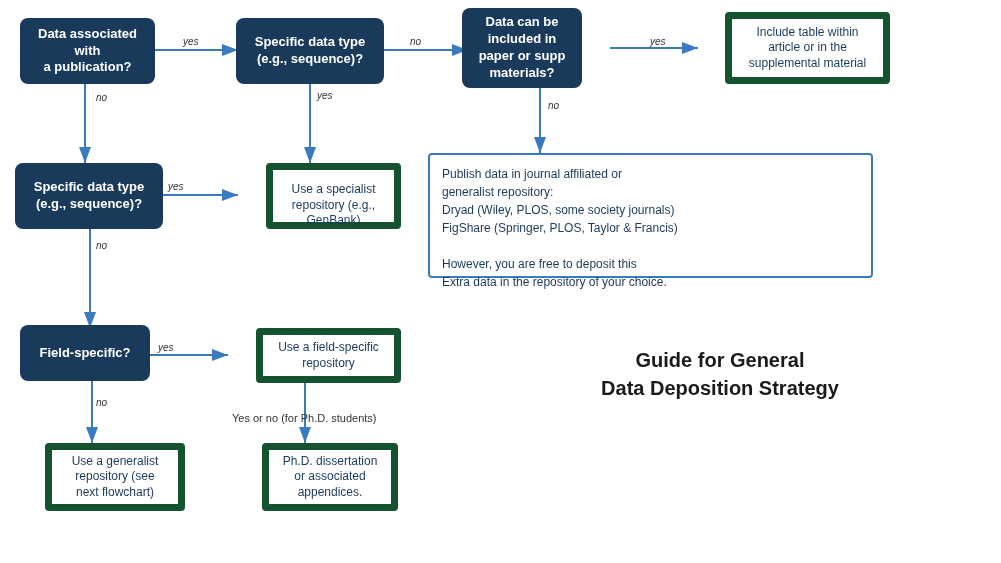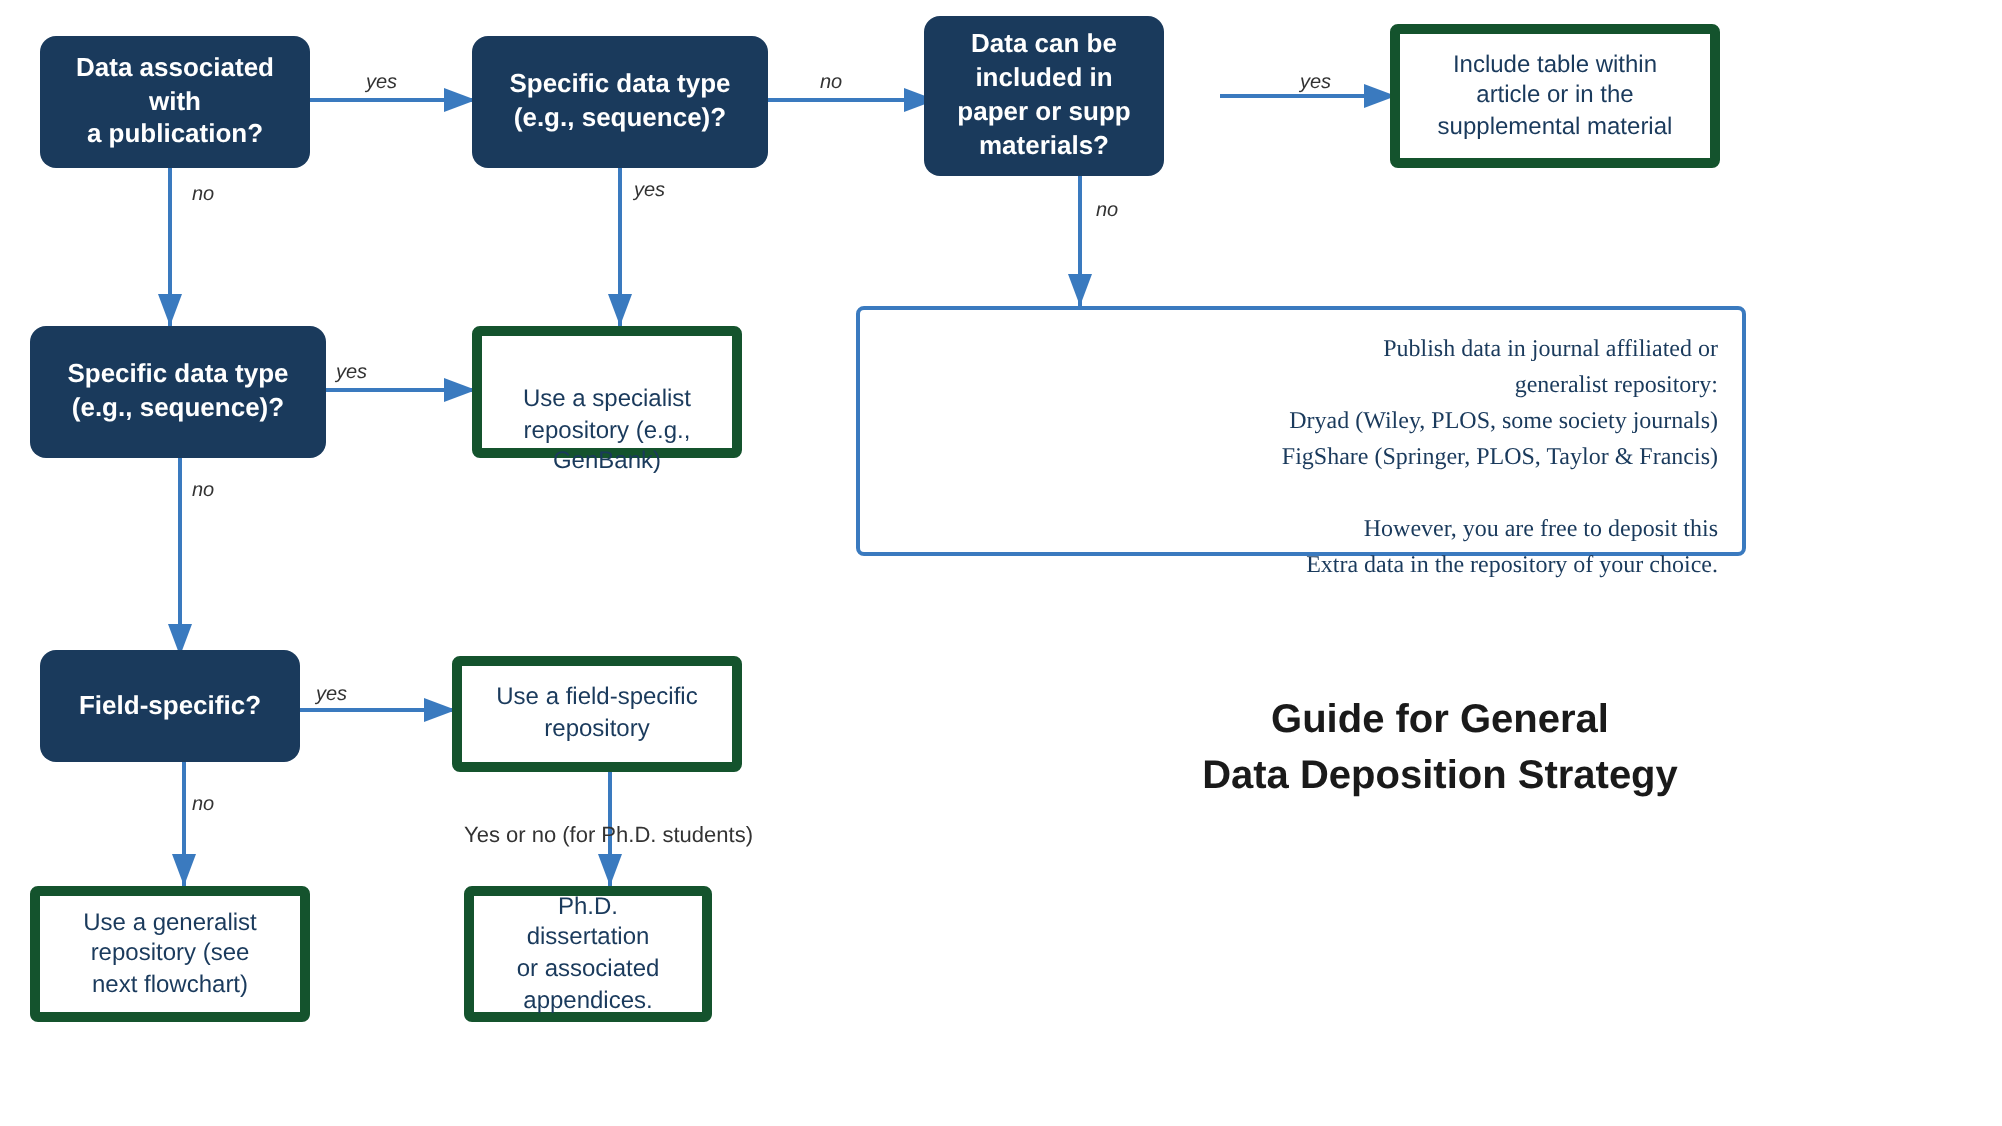--- a/index.html
+++ b/index.html
@@ -28,40 +28,40 @@
       font-weight: bold;
       font-size: 13px;
       line-height: 1.3;
       padding: 8px 10px;
       position: absolute;
     }
     
     .box-light {
       background: #fff;
       color: #1a3a5c;
-      border: 5px solid #14532d;
+      border: 7px solid #14532d;
       border-radius: 4px;
       text-align: center;
       font-size: 12px;
       line-height: 1.3;
-      padding: 24px 10px;
-      position: absolute;
+      padding: 12px 10px;
+      position: absolute;
+      margin-left: 30px;
     }
     
     .box-large {
       background: #fff;
       color: #1a3a5c;
       border: 2px solid #3a7abf;
       border-radius: 4px;
       font-size: 12px;
       line-height: 1.5;
       padding: 10px 12px;
       position: absolute;
-      text-align: right;
-      font-family: Liberation Serif, serif;
+      text-align: left;
     }
     
     svg.arrows {
       position: absolute;
       top: 0;
       left: 0;
       width: 1001px;
       height: 563px;
       pointer-events: none;
     }
@@ -171,21 +171,21 @@
     <span style="white-space:pre-line; text-align:center;">Use a field-specific
 repository</span>
   </div>
 
   <div class="box-light" style="left:15px; top:443px; width:140px; height:68px; display:flex; align-items:center; justify-content:center;">
     <span style="white-space:pre-line; text-align:center;">Use a generalist
 repository (see
 next flowchart)</span>
   </div>
 
-  <div class="box-light" style="left:232px; top:443px; width:124px; height:68px; display:flex; align-items:center; justify-content:center;">
+  <div class="box-light" style="left:232px; top:443px; width:136px; height:68px; display:flex; align-items:center; justify-content:center;">
     <span style="white-space:pre-line; text-align:center;">Ph.D. dissertation
 or associated
 appendices.</span>
   </div>
 
   <div class="label-arrow" style="left:183px; top:36px;">yes</div>
 
   <div class="label-arrow" style="left:96px; top:92px;">no</div>
 
   <div class="label-arrow" style="left:410px; top:36px;">no</div>

